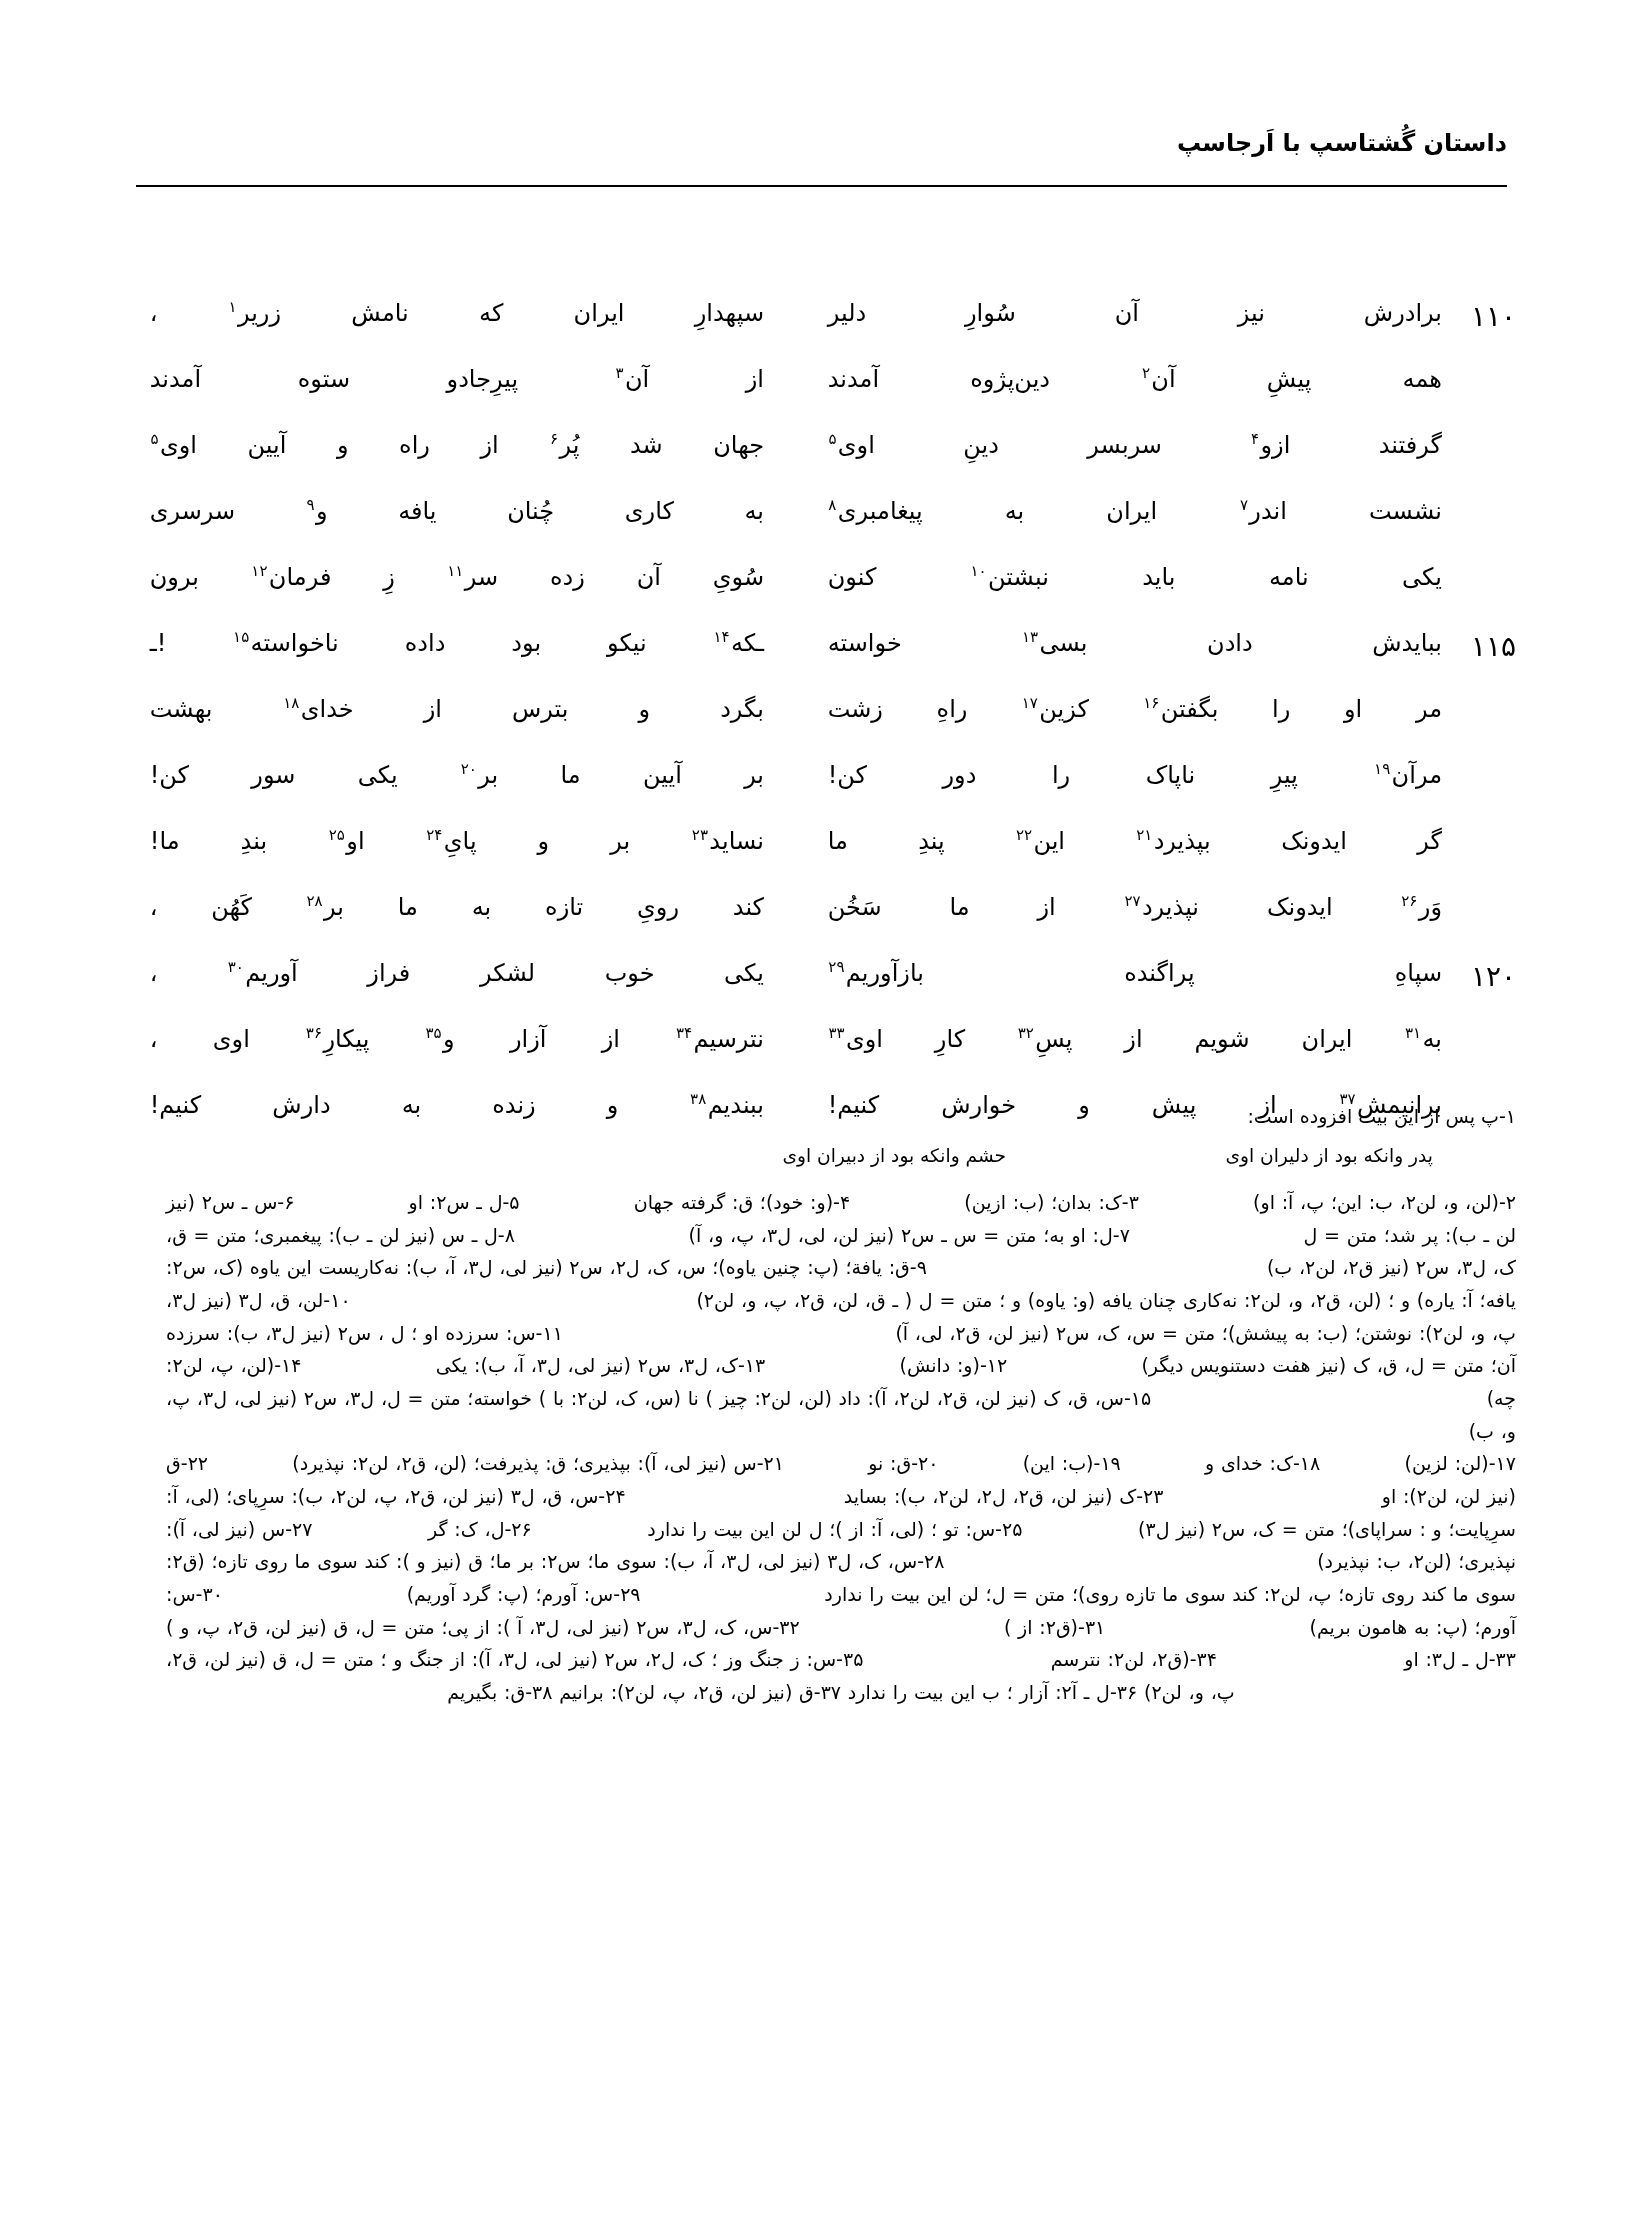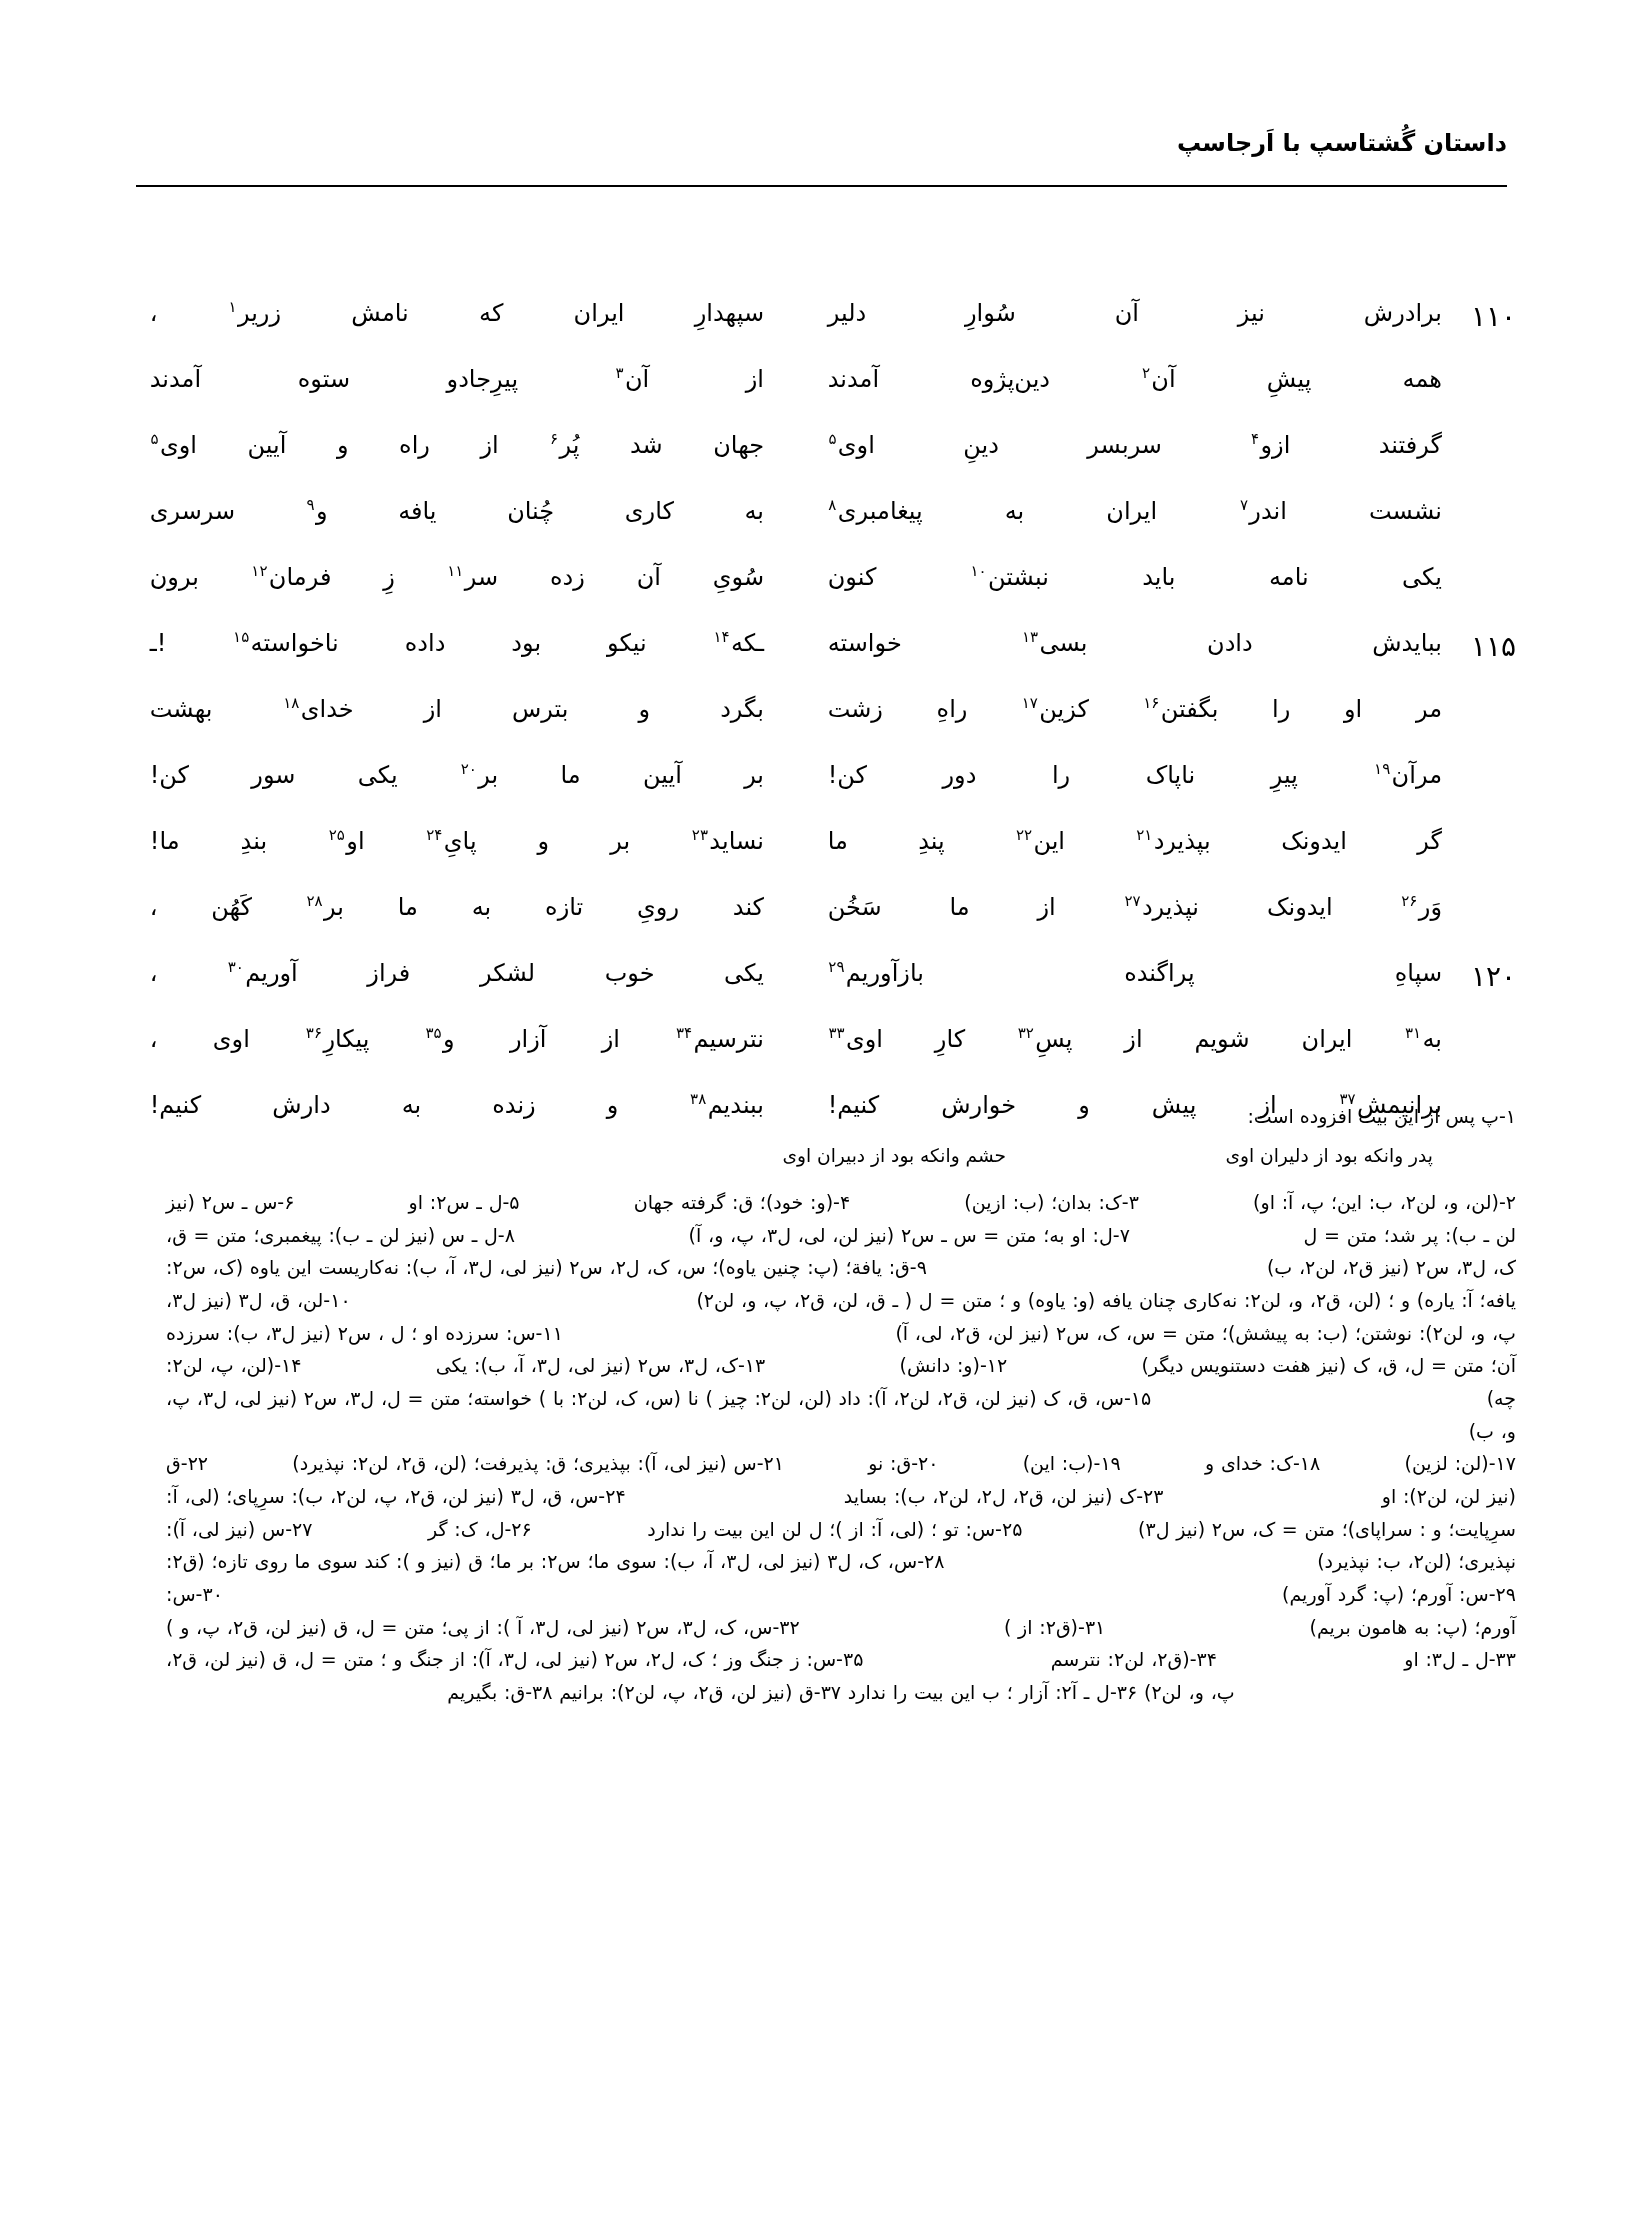--- a/index.html
+++ b/index.html
@@ -475,20 +475,21 @@
           <span class="seg">سرِپایت؛ و : سراپای)؛ متن = ک، س۲ (نیز ل۳)</span>
           <span class="seg">۲۵-س: تو ؛ (لی، آ: از )؛ ل لن این بیت را ندارد</span>
           <span class="seg">۲۶-ل، ک: گر</span>
           <span class="seg">۲۷-س (نیز لی، آ):</span>
         </div>
         <div class="fn-line-fit">
           <span class="seg">نپذیری؛ (لن۲، ب: نپذیرد)</span>
           <span class="seg">۲۸-س، ک، ل۳ (نیز لی، ل۳، آ، ب): سوی ما؛ س۲: بر ما؛ ق (نیز و ): کند سوی ما روی تازه؛ (ق۲:</span>
         </div>
         <div class="fn-line-fit">
+          <span class="seg">سوی ما کند روی تازه؛ پ، لن۲: کند سوی ما تازه روی)؛ متن = ل؛ لن این بیت را ندارد</span>
           <span class="seg">۲۹-س: آورم؛ (پ: گرد آوریم)</span>
           <span class="seg">۳۰-س:</span>
         </div>
         <div class="fn-line-fit">
           <span class="seg">آورم؛ (پ: به هامون بریم)</span>
           <span class="seg">۳۱-(ق۲: از )</span>
           <span class="seg">۳۲-س، ک، ل۳، س۲ (نیز لی، ل۳، آ ): از پی؛ متن = ل، ق (نیز لن، ق۲، پ، و )</span>
         </div>
         <div class="fn-line-fit">
           <span class="seg">۳۳-ل ـ ل۳: او</span>

